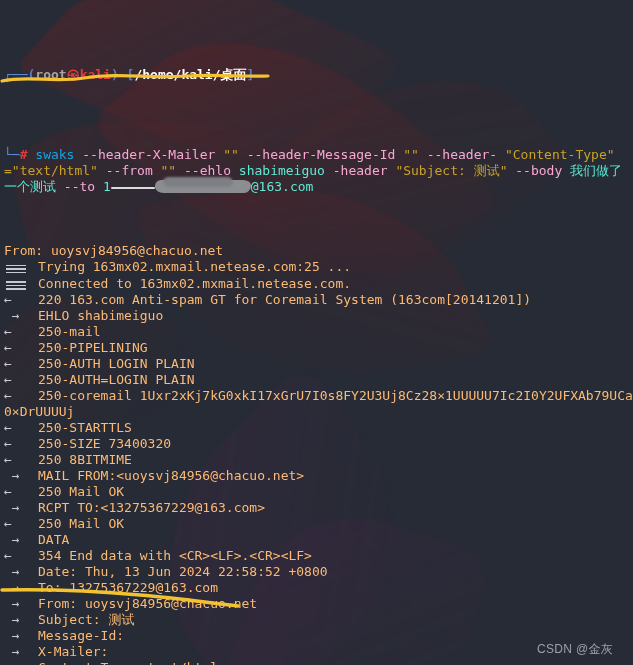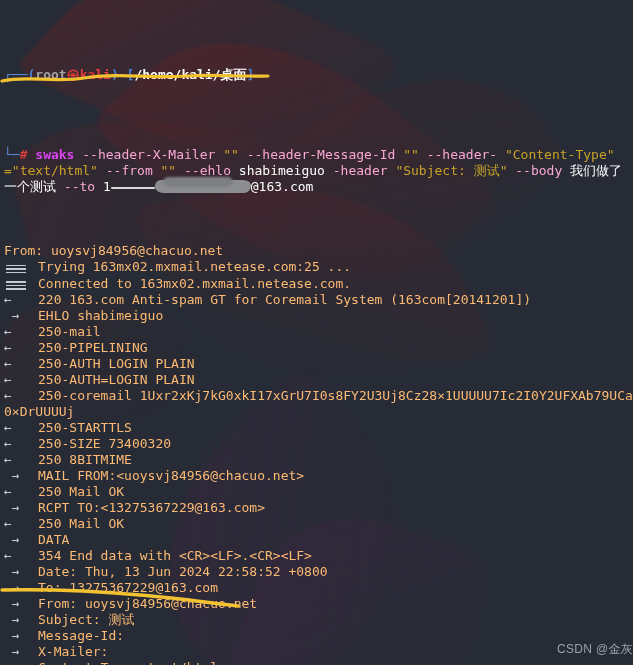--- a/index.html
+++ b/index.html
@@ -66,24 +66,24 @@
   
   .prompt-top { color: #5f87d7; letter-spacing: 0; }
   .paren { color: #4d7fd4; font-weight: bold; }
   .user  { color: #a3a3a3; font-weight: bold; }
   .at-icon { color: #e03b3b; font-weight: bold; }
   .host  { color: #e03b3b; font-weight: bold; }
   .bracket { color: #4d7fd4; font-weight: bold; }
   .path  { color: #ffffff; font-weight: bold; }
   .hash  { color: #e03b3b; font-weight: bold; }
 
-  .cmd-name { color: #d946ef; font-weight: bold; }
+  .cmd-name { color: #0ea5e9; }
   .flag  { color: #f9a8d4; }
   .str   { color: #c9a227; }
-  .plain { color: #ffffff; }
+  .plain { color: #5eead4; }
   .white { color: #fdba74; }
 
   
   .pre {
     display: inline-block;
     width: 34px;
     color: #c7ccd4;
     text-align: left;
   }
   .arrow-in  { color: #c7ccd4; }
@@ -141,21 +141,21 @@
     position: absolute;
     z-index: 5;
     pointer-events: none;
   }
   #annot-from  { left: 0px;  top: 70px; }
   #annot-queue { left: 0px;  top: 586px; }
 
   
   .watermark {
     position: absolute;
-    right: 0;
+    right: 20px;
     bottom: 8px;
     z-index: 6;
     color: #9ba0a8;
     font-family: "Liberation Sans", sans-serif;
     font-size: 12px;
     letter-spacing: .3px;
   }
 </style>
 </head>
 <body>

